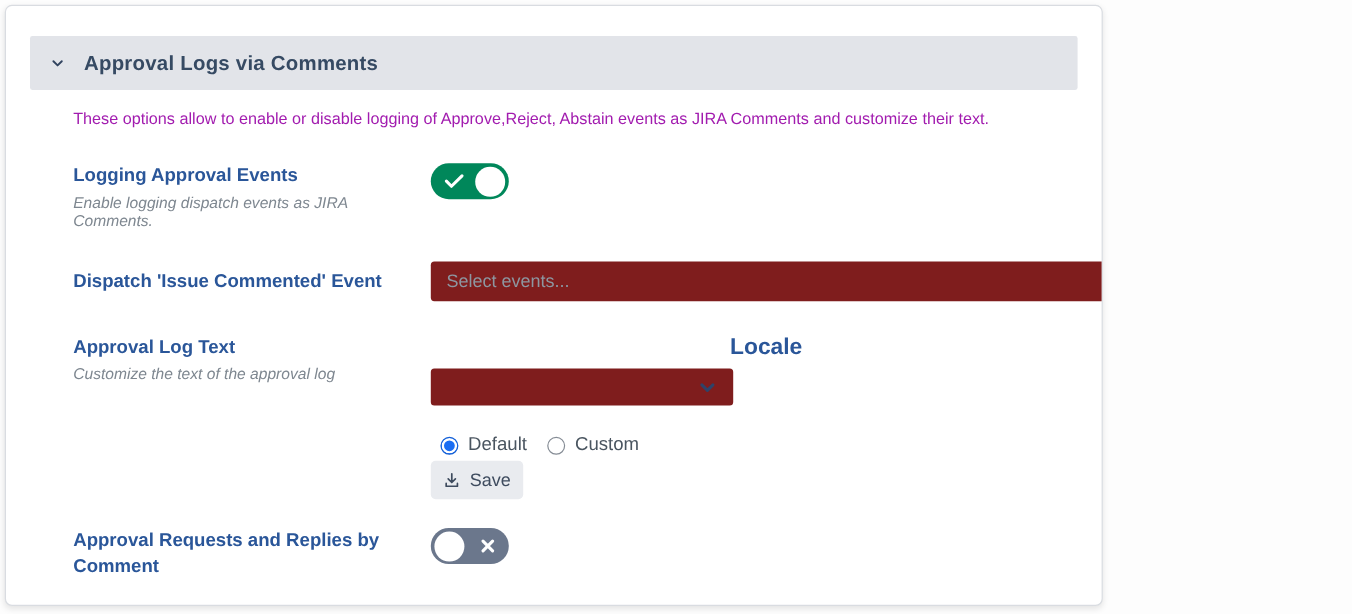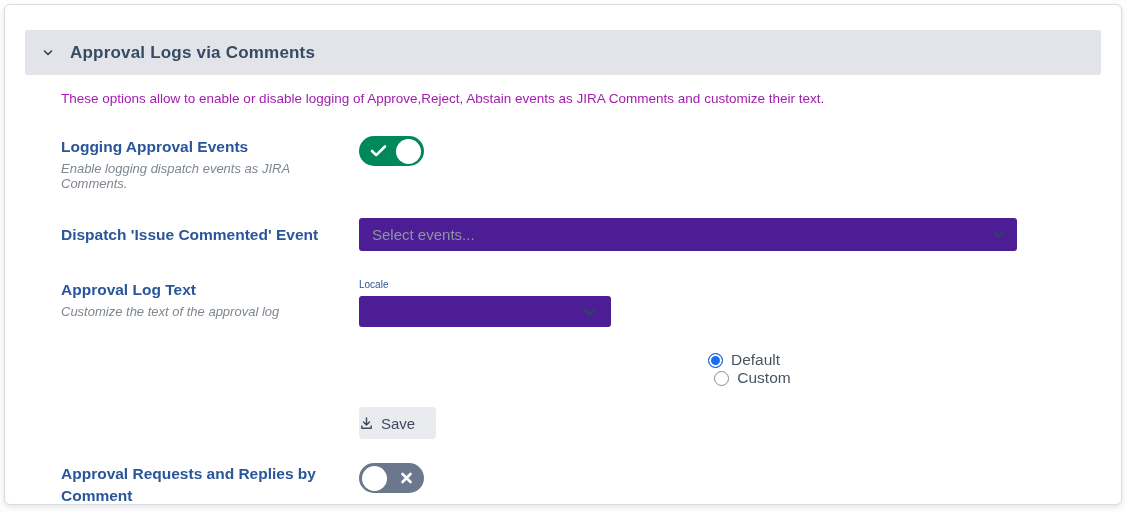--- a/index.html
+++ b/index.html
@@ -1,19 +1,19 @@
 <!DOCTYPE html>
 <html><head>
 <meta charset="utf-8">
 <style>
   * { margin: 0; padding: 0; box-sizing: border-box; }
   html, body { width: 1127px; height: 512px; background: #ffffff; font-family: "Liberation Sans", sans-serif; }
   .page { position: relative; width: 1127px; height: 512px; background: #fdfdfd; }
   .card {
-    position: absolute; left: 4px; top: 4px; width: 1118px; height: 501px;
+    position: absolute; left: 4px; top: 4px; width: 915px; height: 501px;
     background: #ffffff; border: 1px solid #d9dce1; border-radius: 6px;
     box-shadow: 0 2px 5px rgba(0,0,0,0.10);
     overflow: hidden;
   }
   .panel-header {
     margin: 25px 20px 0 20px; height: 45px;
     background: #e2e4e9; border-radius: 2px;
     display: flex; align-items: center; cursor: pointer;
   }
   .chev { display: inline-flex; margin-left: 17px; color: #31435f; }
@@ -50,52 +50,52 @@
     background: #ffffff; border-radius: 50%;
   }
   .toggle.on  .knob { right: 3px; }
   .toggle.off .knob { left: 3px; }
   .toggle .glyph { position: absolute; top: 50%; transform: translateY(-50%); display: inline-flex; }
   .toggle.on  .glyph { left: 11px; }
   .toggle.off .glyph { right: 11px; }
 
   
   .pseudo-select {
-    position: relative; height: 33px; background: #4c1d95; border-radius: 3px;
+    position: relative; height: 33px; background: #7f1d1d; border-radius: 3px;
     display: flex; align-items: center; padding: 0 34px 0 13px; cursor: pointer;
   }
   .pseudo-select .placeholder { font-size: 15px; color: #8d96a0; }
   .pseudo-select .sel-chev { position: absolute; right: 12px; top: 50%; transform: translateY(-50%); display: inline-flex; color: #2e4369; }
   .select-events { width: 658px; }
   .select-locale { width: 252px; height: 31px; margin-top: 6px; }
   .select-locale .sel-chev { right: 14px; }
 
-  .locale-label { font-size: 10px; font-weight: normal; color: #2a5699; }
-
-  
-  .radio-row { display: flex; align-items: center; margin-top: 24px; margin-left: 8px; flex-direction: column; }
+  .locale-label { font-size: 19px; font-weight: bold; color: #2a5699; text-align: center; }
+
+  
+  .radio-row { display: flex; align-items: flex-start; margin-top: 24px; margin-left: 8px; }
   .radio-group { display: flex; align-items: center; cursor: pointer; }
   .radio-group + .radio-group { margin-left: 17px; }
   .radio-circle {
     width: 15px; height: 15px; border-radius: 50%; flex: 0 0 15px;
   }
   .radio-circle.checked {
     background: #1b6ef3; border: 1px solid #1560d6;
     box-shadow: inset 0 0 0 2px #ffffff;
   }
   .radio-circle.unchecked {
     background: #ffffff; border: 1.5px solid #858c95;
   }
   .radio-label { margin-left: 8px; font-size: 15.5px; color: #4a5560; }
 
   
   .save-btn {
-    margin-top: 20px; width: 77px; height: 32px; background: #e9ebef;
+    margin-top: 4px; width: 77px; height: 32px; background: #e9ebef;
     border: none; border-radius: 4px; display: inline-flex; align-items: center;
-    justify-content: flex-start; gap: 7px; cursor: pointer; color: #3e4b5e;
+    justify-content: center; gap: 7px; cursor: pointer; color: #3e4b5e;
     font-family: "Liberation Sans", sans-serif;
   }
   .save-btn .save-label { font-size: 15px; color: #3e4b5e; }
   .save-btn .dl-icon { display: inline-flex; color: #3e4b5e; }
 </style>
 </head>
 <body>
 
 <div class="page">
   <div class="card">

